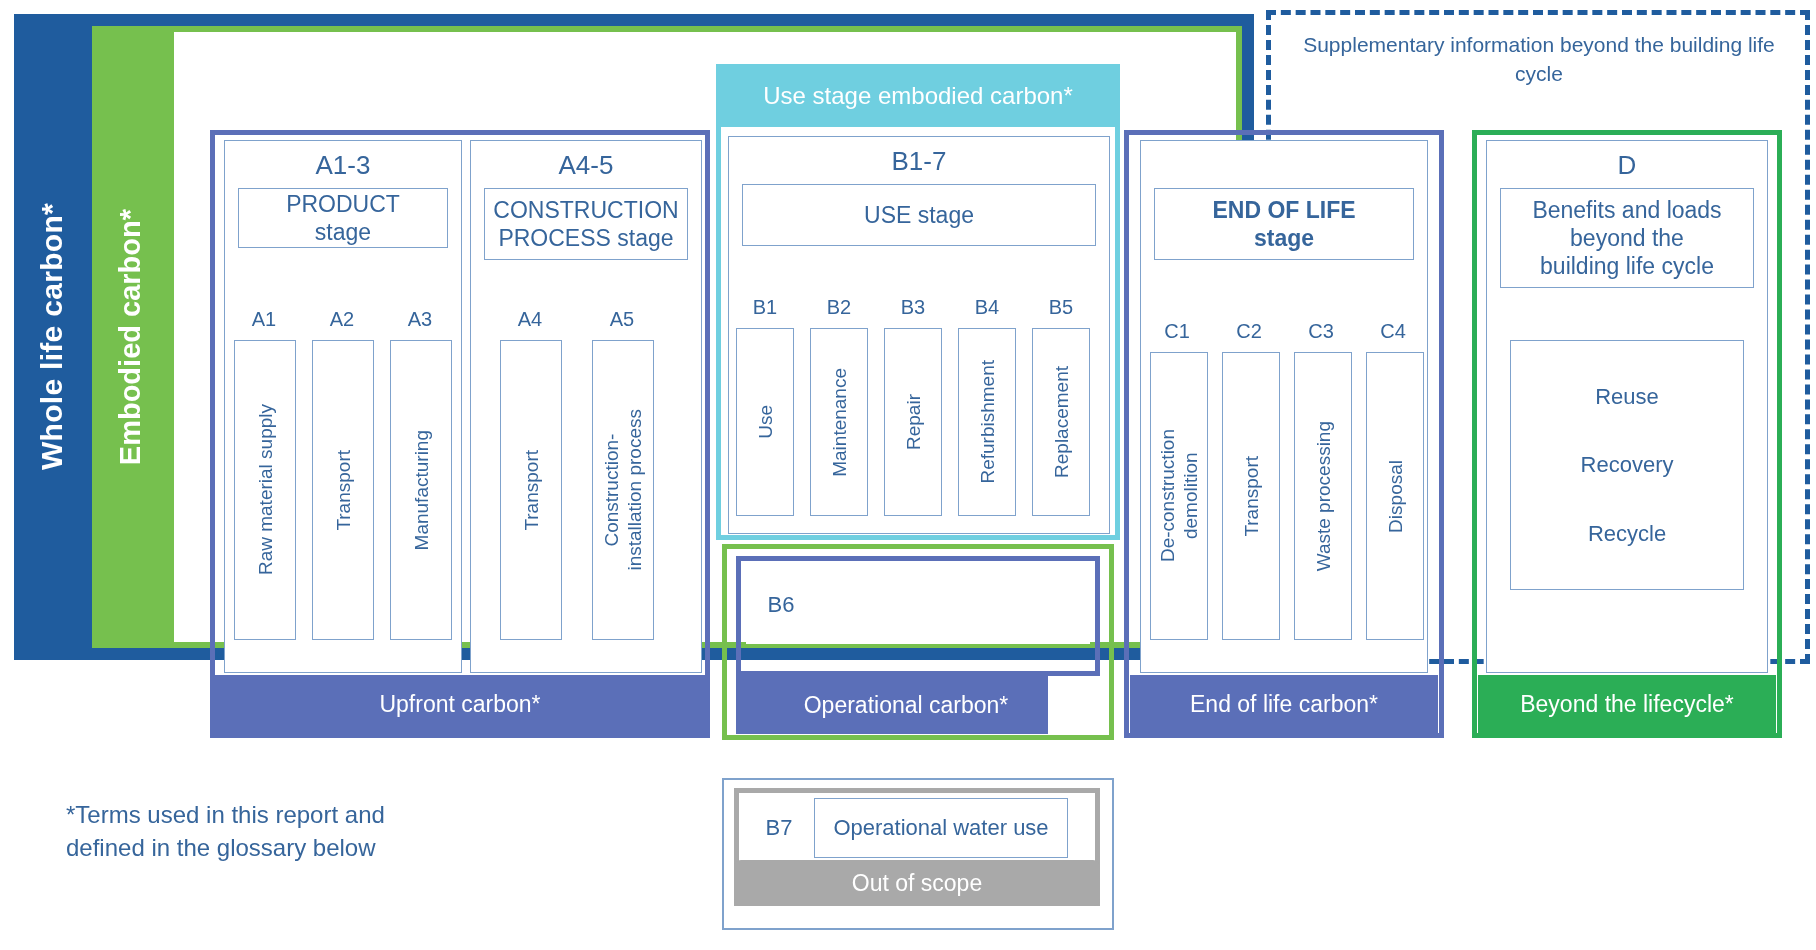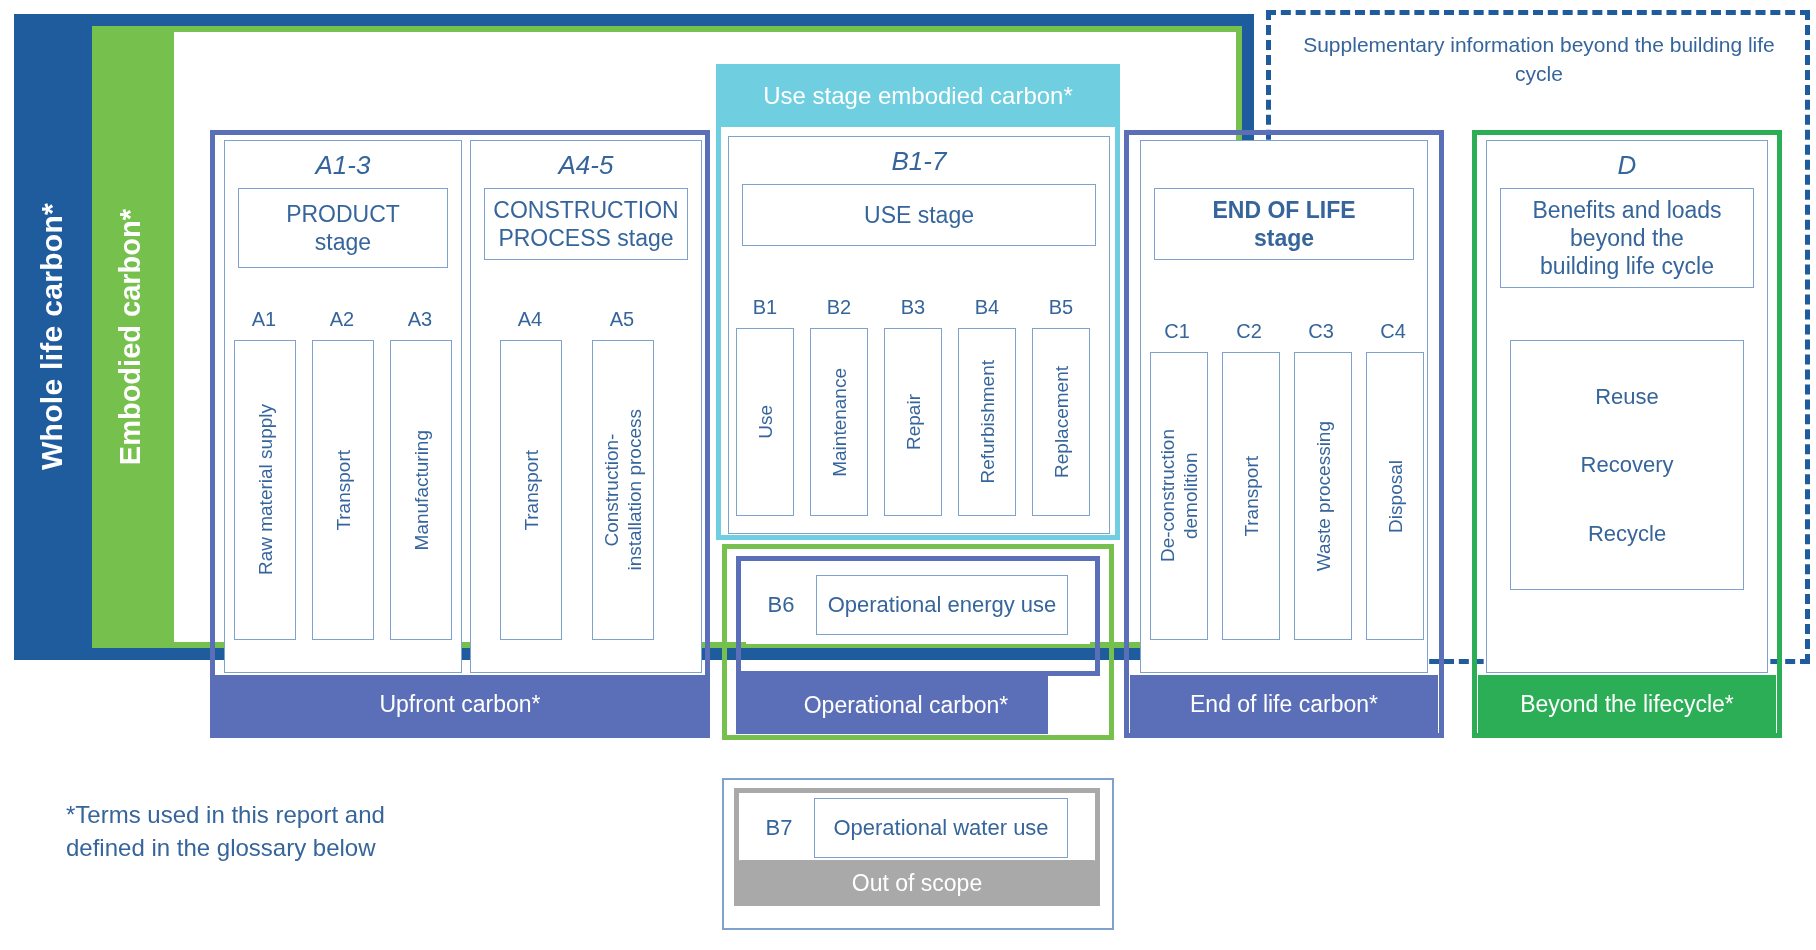--- a/index.html
+++ b/index.html
@@ -59,21 +59,21 @@
   }
 
   
   .module{position:absolute;box-sizing:border-box;background:#ffffff;}
   .module .inner{
     position:absolute;inset:0;border:1.5px solid #7FA2CC;box-sizing:border-box;
     background:#ffffff;
   }
   .mod-code{
     position:absolute;left:0;right:0;top:10px;text-align:center;
-    font-size:26px;color:#36659B;font-style:italic;
+    font-size:26px;color:#36659B;
   }
   .mod-title{
     position:absolute;left:14px;right:14px;top:48px;
     border:1.5px solid #7FA2CC;box-sizing:border-box;
     display:flex;align-items:center;justify-content:center;text-align:center;
     font-size:23px;line-height:28px;color:#36659B;background:#ffffff;
   }
 
   
   .colcode{position:absolute;text-align:center;font-size:20px;color:#36659B;}
@@ -159,21 +159,21 @@
   <span>Use stage embodied carbon*</span>
 </div>
 
 <div class="outline o-cyan" style="left:716px;top:122px;width:404px;height:418px;background:transparent;"></div>
 
 <div class="outline o-peri" style="left:210px;top:130px;width:500px;height:608px;"></div>
 
 <div class="module" style="left:224px;top:140px;width:238px;height:533px;">
   <div class="inner"></div>
   <div class="mod-code">A1-3</div>
-  <div class="mod-title" style="height:80px;white-space:pre-line;">PRODUCT
+  <div class="mod-title" style="height:60px;white-space:pre-line;">PRODUCT
 stage</div>
 
   <div class="colcode" style="left:6px;top:168px;width:68px;">A1</div>
   <div class="colcode" style="left:84px;top:168px;width:68px;">A2</div>
   <div class="colcode" style="left:162px;top:168px;width:68px;">A3</div>
 
   <div class="colbox" style="left:10px;top:200px;width:62px;height:300px;">
     <span>Raw material supply</span>
     </div>
   <div class="colbox" style="left:88px;top:200px;width:62px;height:300px;">
@@ -232,21 +232,20 @@
   <div class="colbox" style="left:304px;top:192px;width:58px;height:188px;">
     <span>Replacement</span>
     </div>
 </div>
 
 <div class="outline o-green" style="left:722px;top:544px;width:392px;height:196px;"></div>
 <div class="outline o-peri" style="left:736px;top:556px;width:364px;height:120px;"></div>
 
 <div class="oprow" style="left:746px;top:566px;width:344px;height:78px;">
   <div class="code">B6</div>
-  <div class="pill">Operational energy use</div>
 </div>
 
 <div class="footer f-peri" style="left:736px;top:676px;width:312px;height:58px;padding-left:28px;">
   <span>Operational carbon*</span>
 </div>
 
 <div class="outline o-thinblue" style="left:722px;top:778px;width:392px;height:152px;"></div>
 <div class="outline o-grey" style="left:734px;top:788px;width:366px;height:118px;"></div>
 
 <div class="oprow" style="left:744px;top:796px;width:346px;height:64px;">

